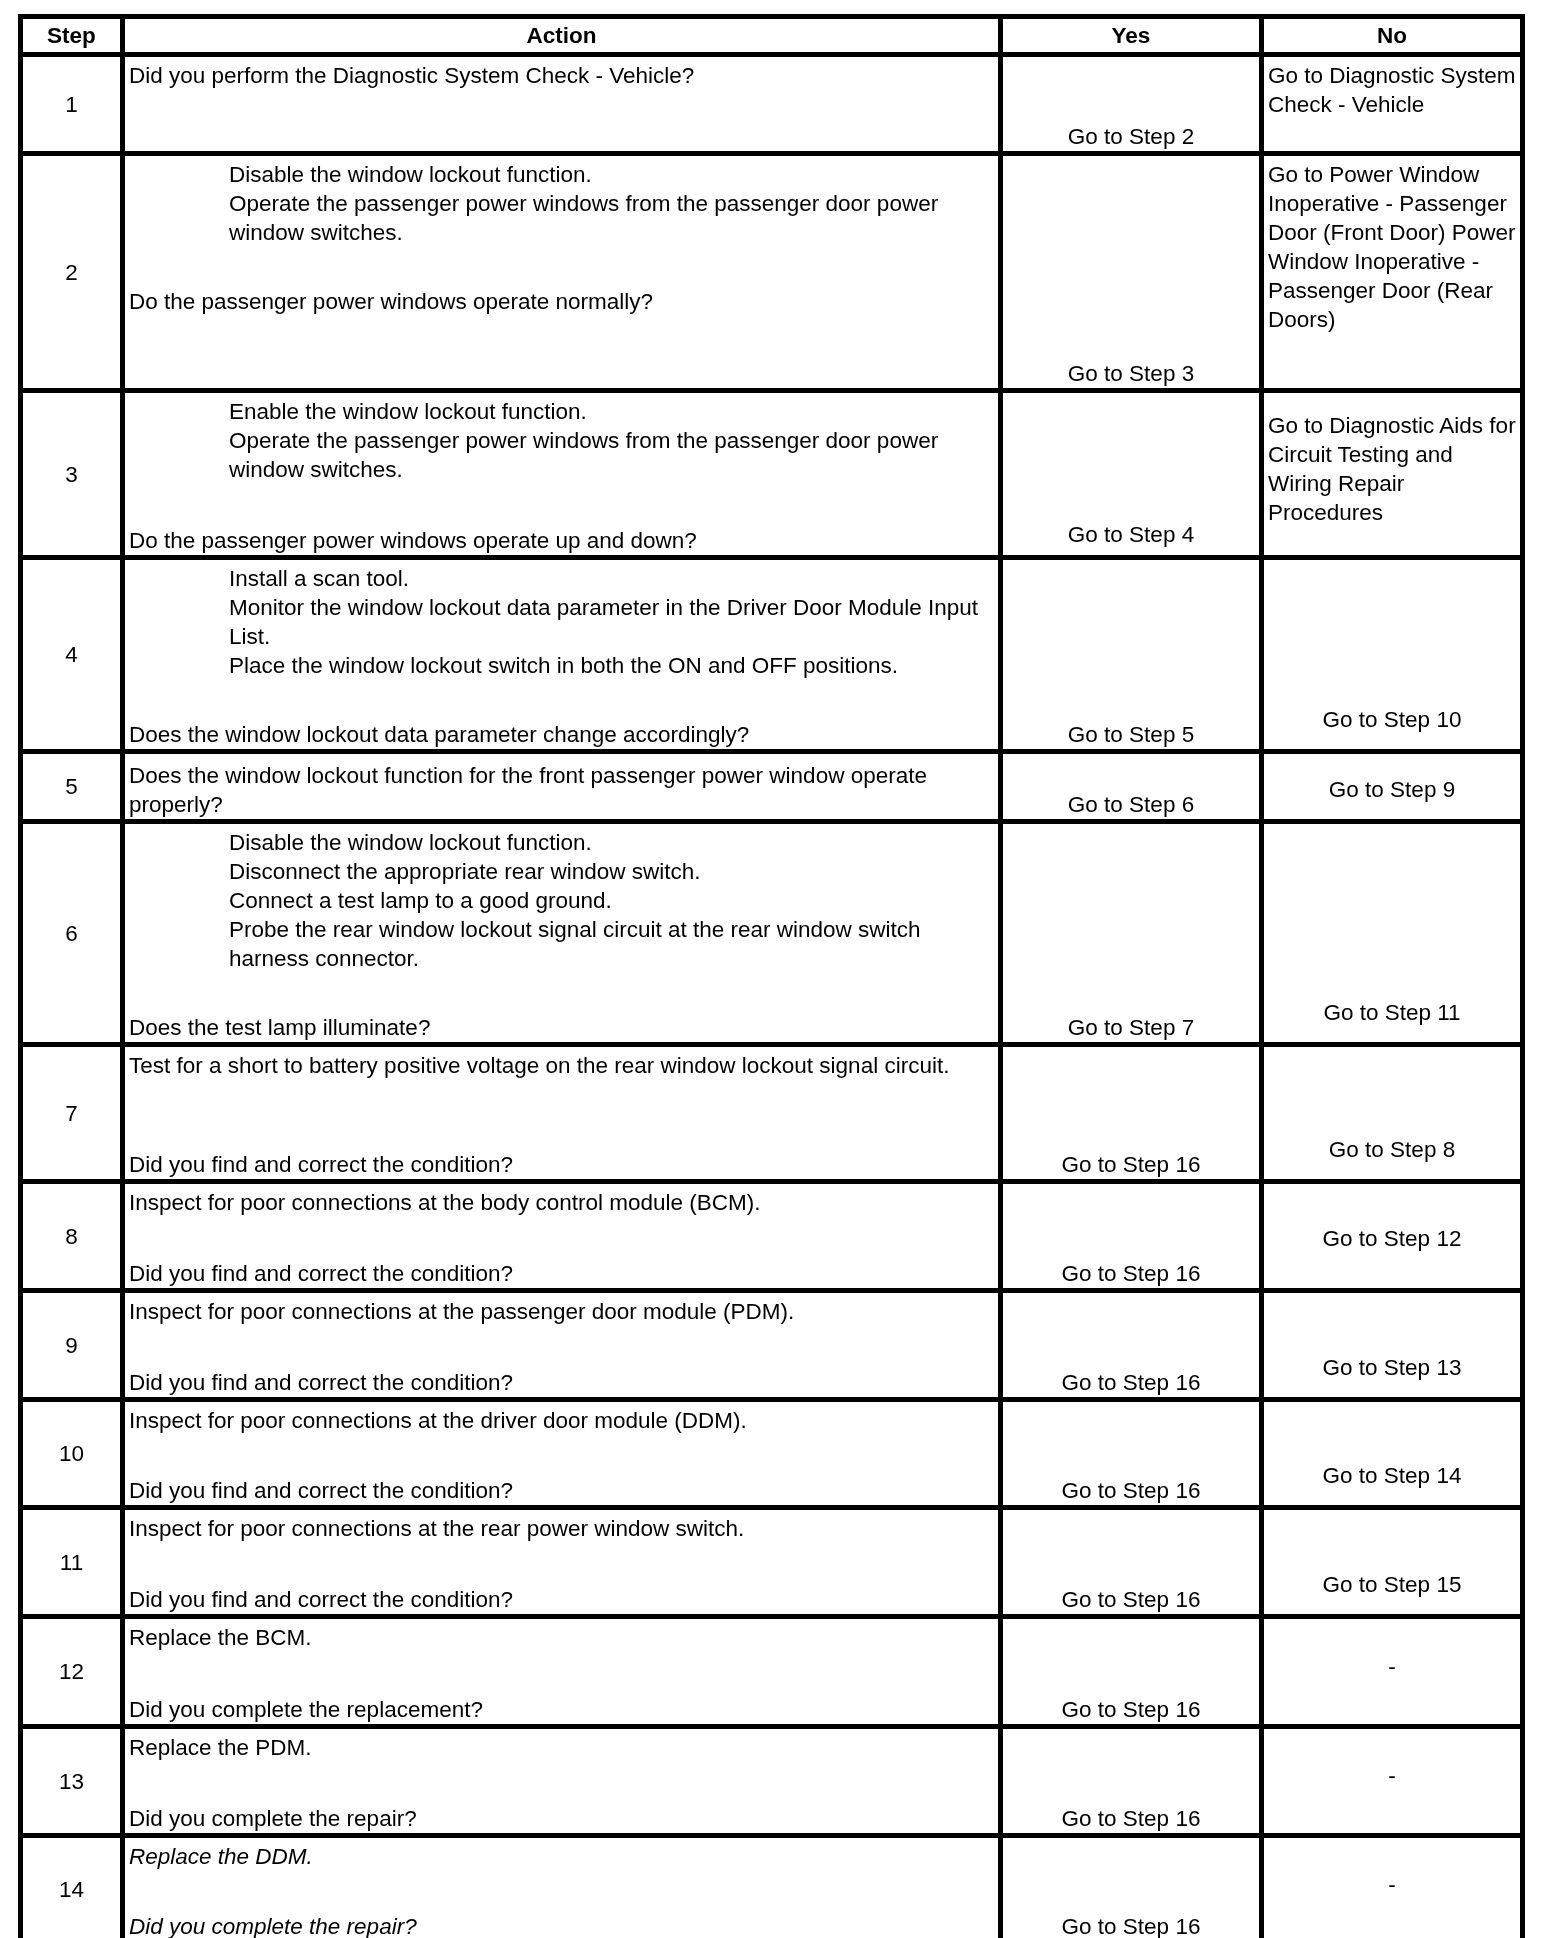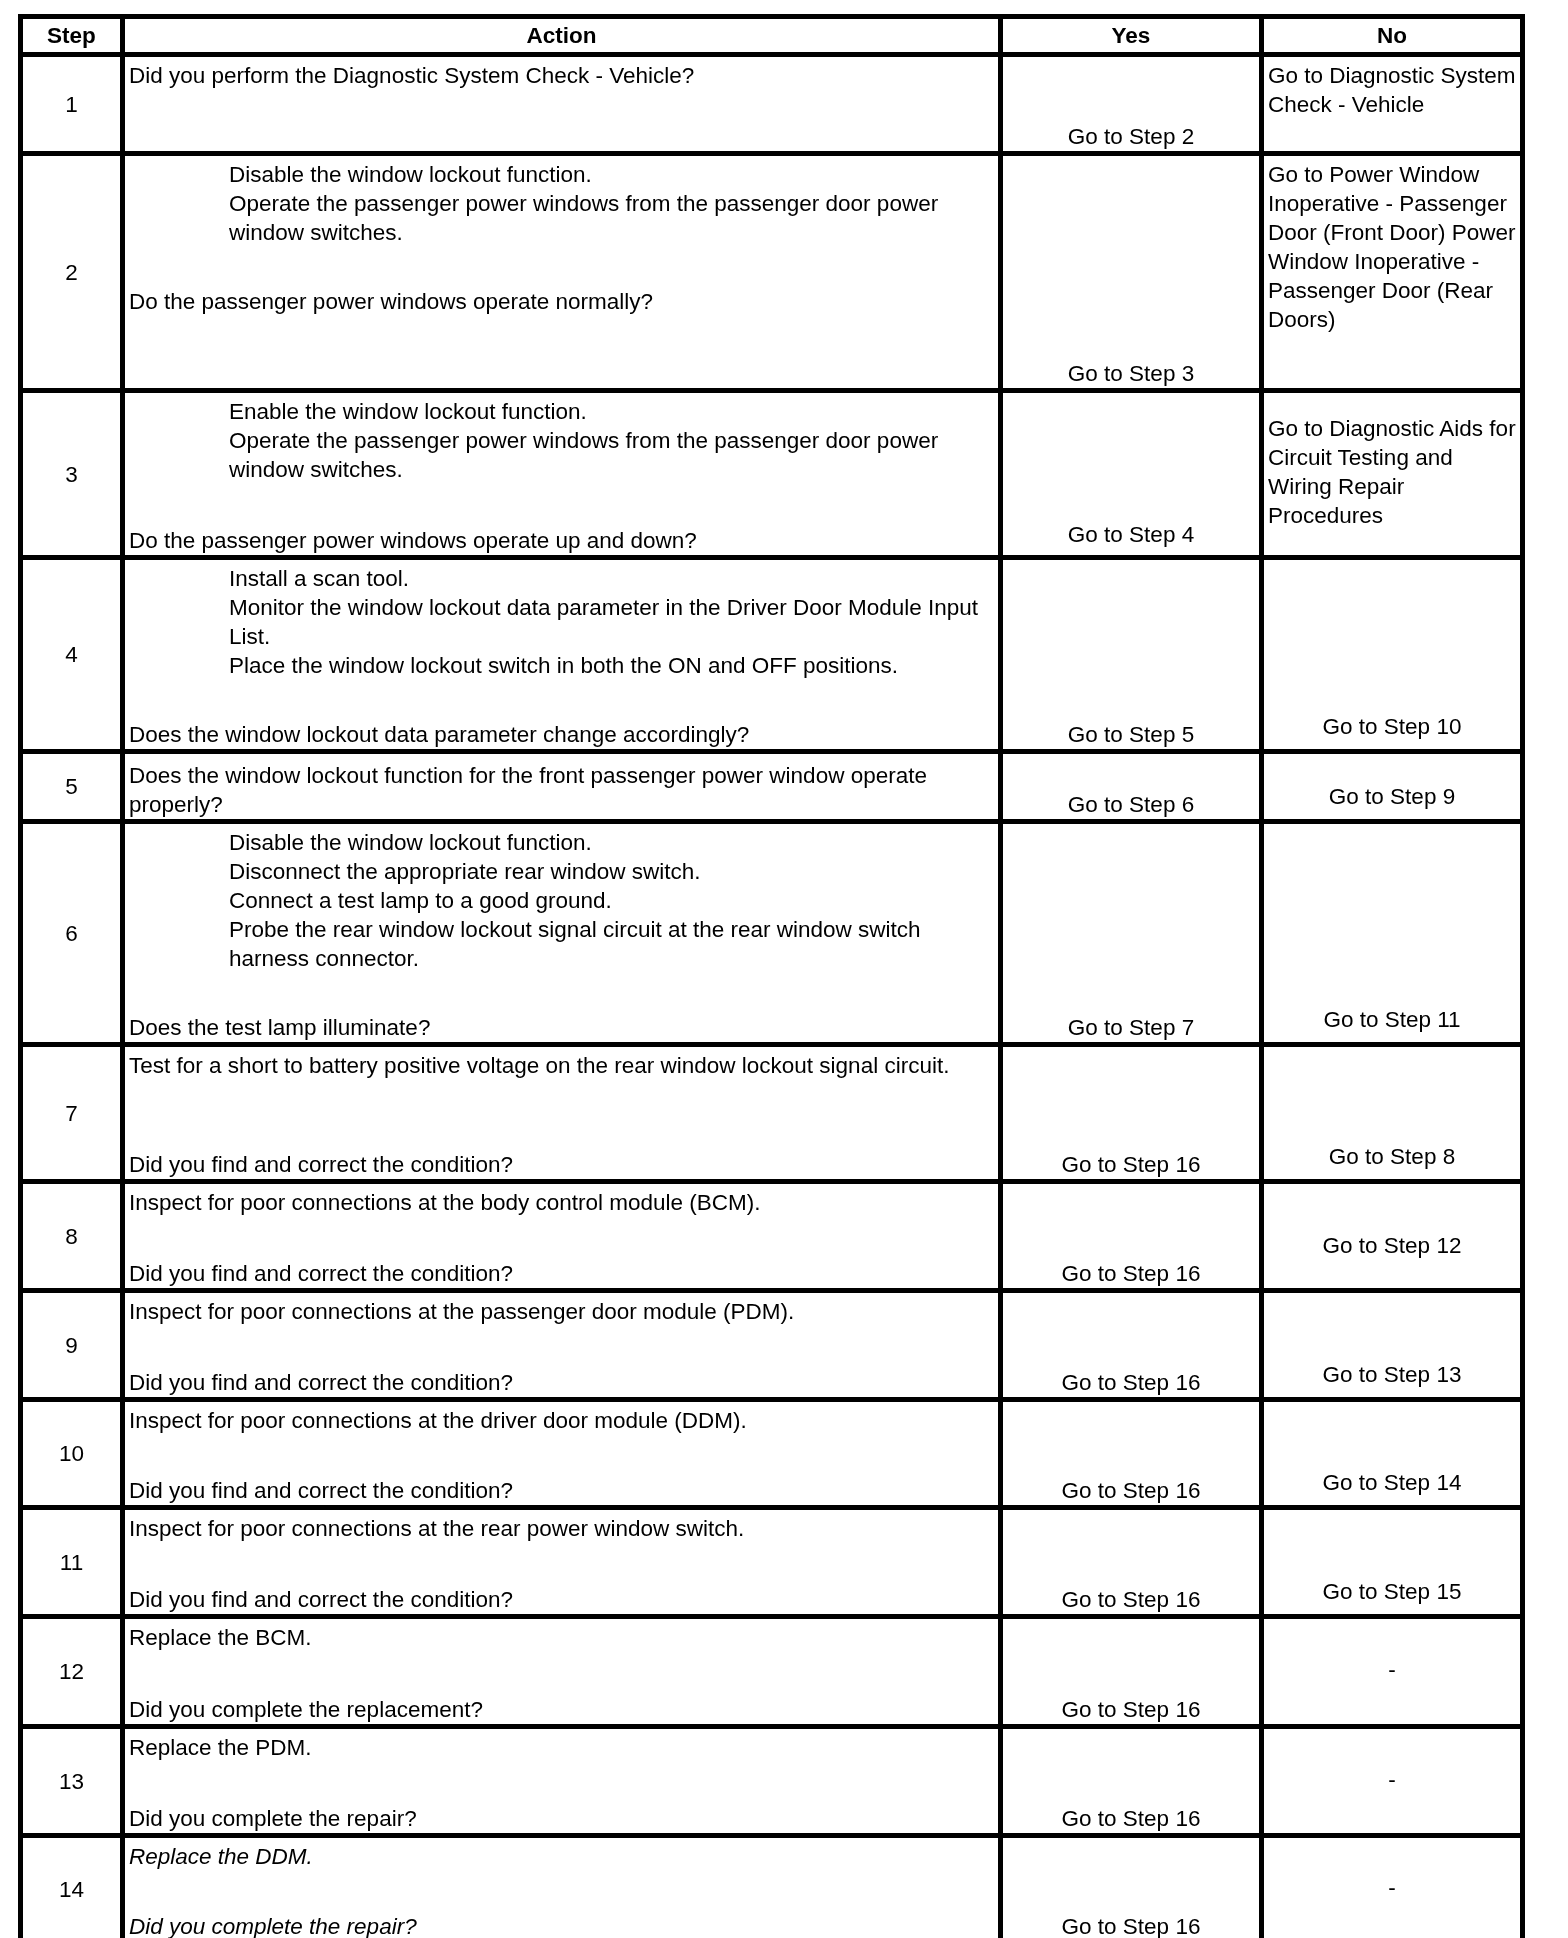--- a/index.html
+++ b/index.html
@@ -12,21 +12,21 @@
   col.c-step { width: 102px; }
   col.c-action { width: 878px; }
   col.c-yes { width: 261px; }
   col.c-no { width: 261px; }
   td.step { text-align: center; vertical-align: middle; }
   .act-inner { display: flex; flex-direction: column; justify-content: space-between; height: 100%; padding: 4px 4px 0 4px; box-sizing: border-box; }
   .steps-list { padding-left: 100px; }
   .steps-list div { white-space: pre-wrap; }
   .question { white-space: pre-wrap; }
   .yes-inner { display: flex; flex-direction: column; justify-content: flex-end; align-items: center; height: 100%; box-sizing: border-box; padding-bottom: 0; }
-  .no-inner { display: flex; flex-direction: column; height: 100%; box-sizing: border-box; padding: 4px 4px 8px 4px; }
+  .no-inner { display: flex; flex-direction: column; height: 100%; box-sizing: border-box; padding: 4px 4px 15px 4px; }
   .no-inner.top { justify-content: flex-start; text-align: left; }
   .no-inner.bottom { justify-content: flex-end; align-items: center; }
   .no-inner.middle { justify-content: center; text-align: left; }
   .no-inner.dash { justify-content: center; align-items: center; }
 </style>
 </head>
 <body>
 
 <div id="tbl">
   <table>

